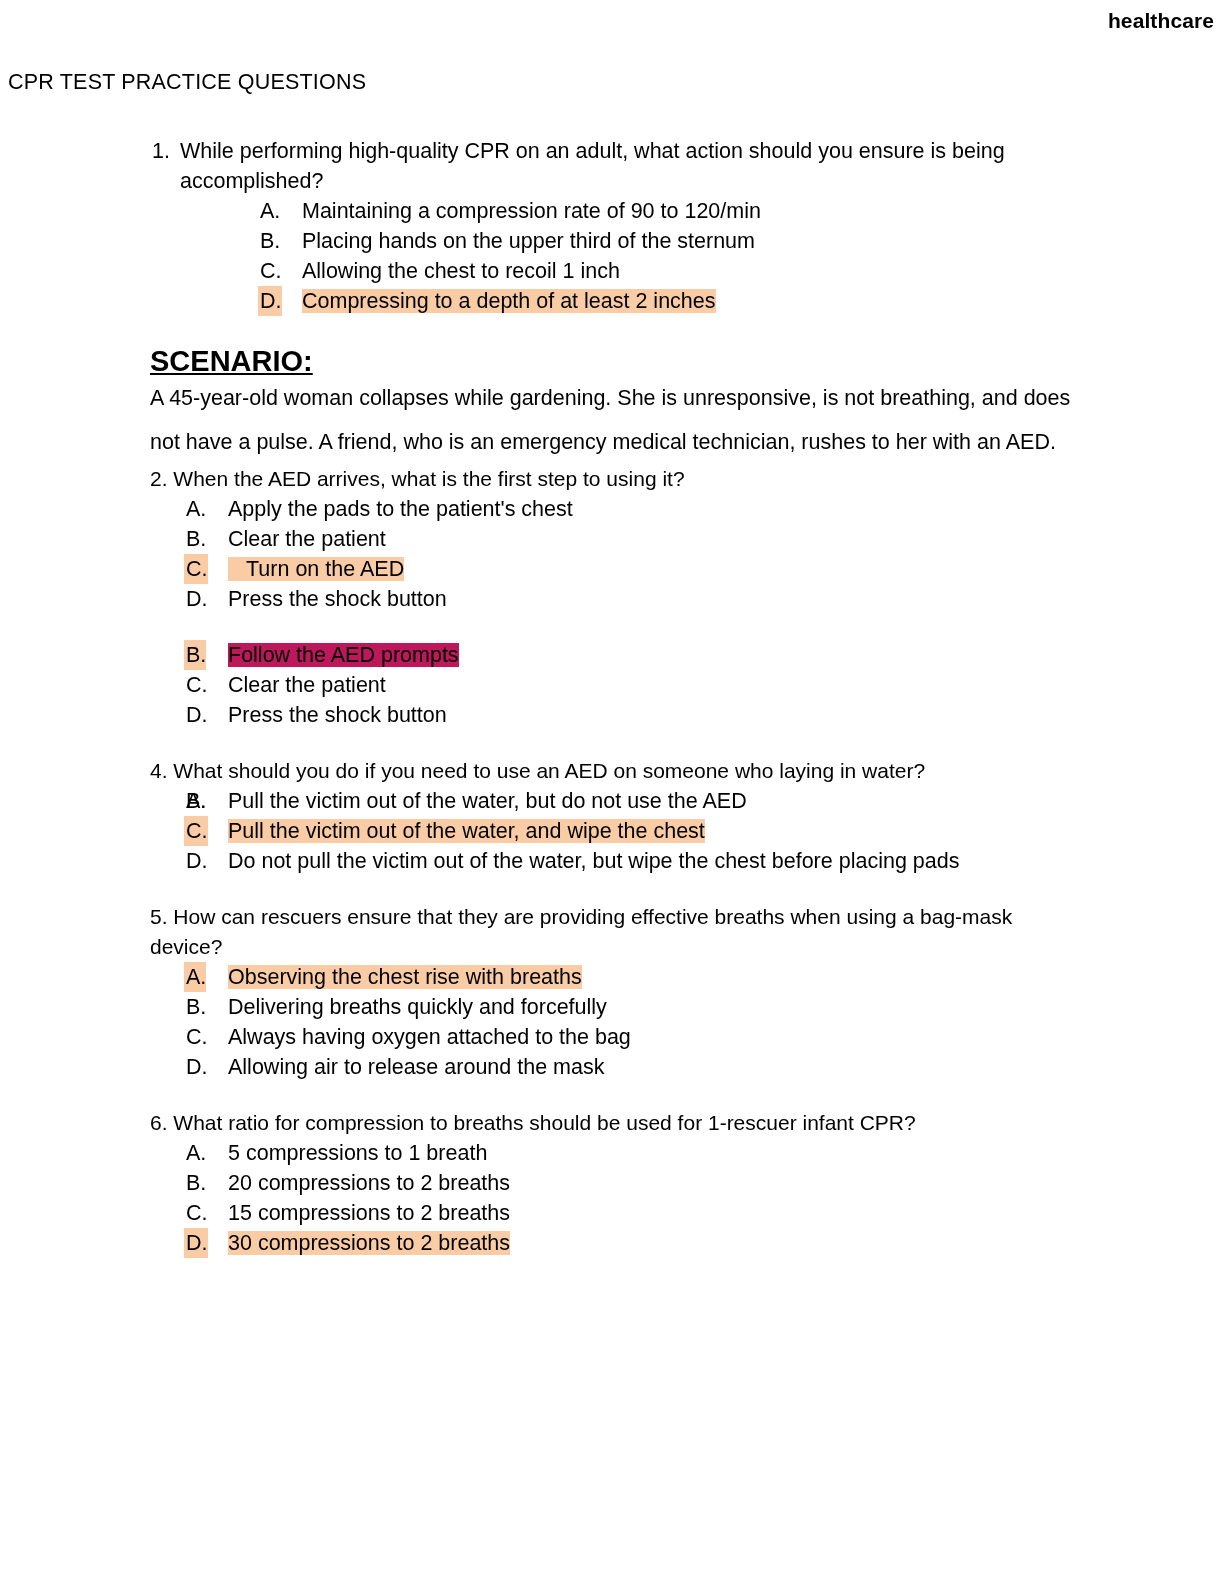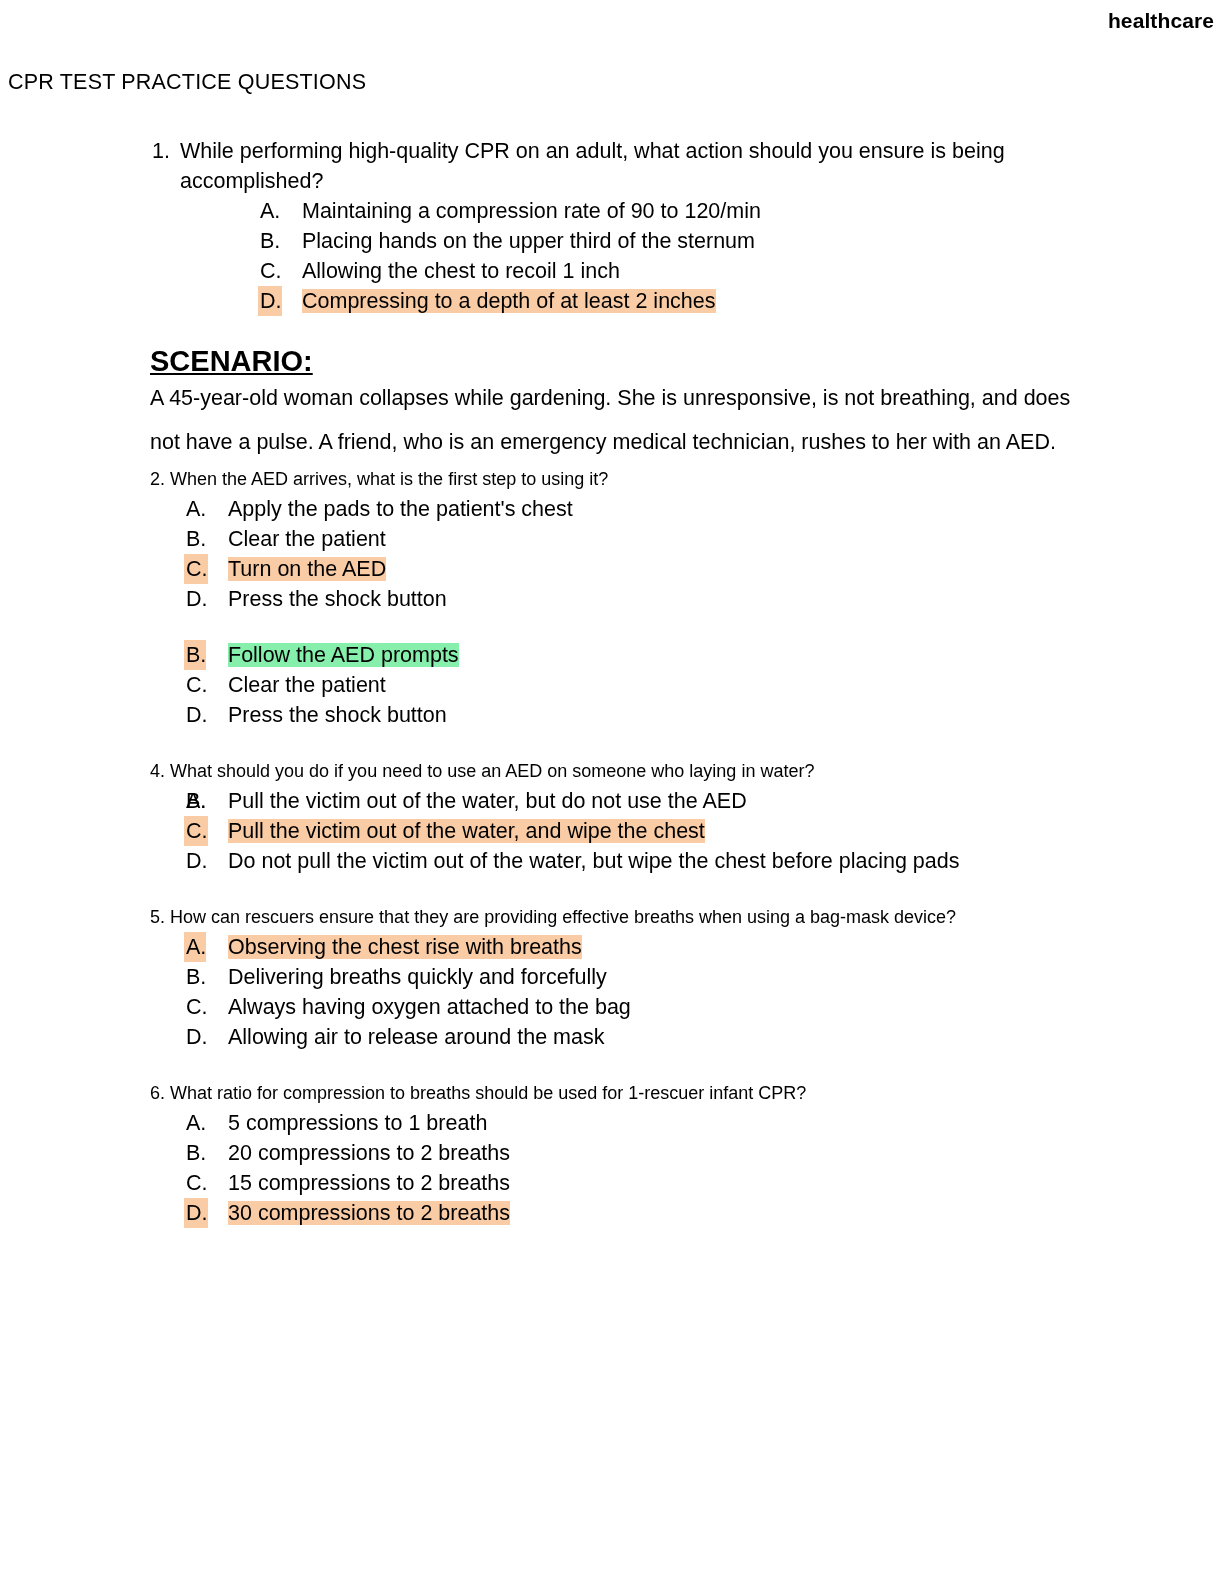--- a/index.html
+++ b/index.html
@@ -61,21 +61,21 @@
     width: 880px;
   }
   .q1-num {
     position: absolute;
     left: 2px;
     top: 0;
   }
 
   
   .q-para {
-    font-size: 18px;
+    font-size: 21px;
     line-height: 30px;
     width: 905px;
   }
 
   
   .opts {
     list-style: none;
     margin: 0;
     padding: 0;
     font-size: 21.5px;
@@ -163,37 +163,37 @@
       <li class="opt">
         <span class="opt-letter">A.</span>
         <span class="opt-text">Apply the pads to the patient's chest</span>
       </li>
       <li class="opt">
         <span class="opt-letter">B.</span>
         <span class="opt-text">Clear the patient</span>
       </li>
       <li class="opt is-highlighted">
         <span class="opt-letter" style="background-color: rgb(249, 204, 166);">C.</span>
-        <span class="opt-text" style="background-color: rgb(249, 204, 166);">Turn on the AED</span>
+        <span class="opt-text" style="background-color: rgb(249, 204, 166); padding-left: 18px;">Turn on the AED</span>
       </li>
       <li class="opt">
         <span class="opt-letter">D.</span>
         <span class="opt-text">Press the shock button</span>
       </li>
     </ul>
 
     <div class="gap-md"></div>
 
     <ul class="opts shallow">
       <li class="opt">
         <span class="opt-letter">A.</span>
       </li>
       <li class="opt is-highlighted">
         <span class="opt-letter" style="background-color: rgb(249, 204, 166);">B.</span>
-        <span class="opt-text" style="background-color: #86efac;">Follow the AED prompts</span>
+        <span class="opt-text" style="background-color: #be185d;">Follow the AED prompts</span>
       </li>
       <li class="opt">
         <span class="opt-letter">C.</span>
         <span class="opt-text">Clear the patient</span>
       </li>
       <li class="opt">
         <span class="opt-letter">D.</span>
         <span class="opt-text">Press the shock button</span>
       </li>
     </ul>

